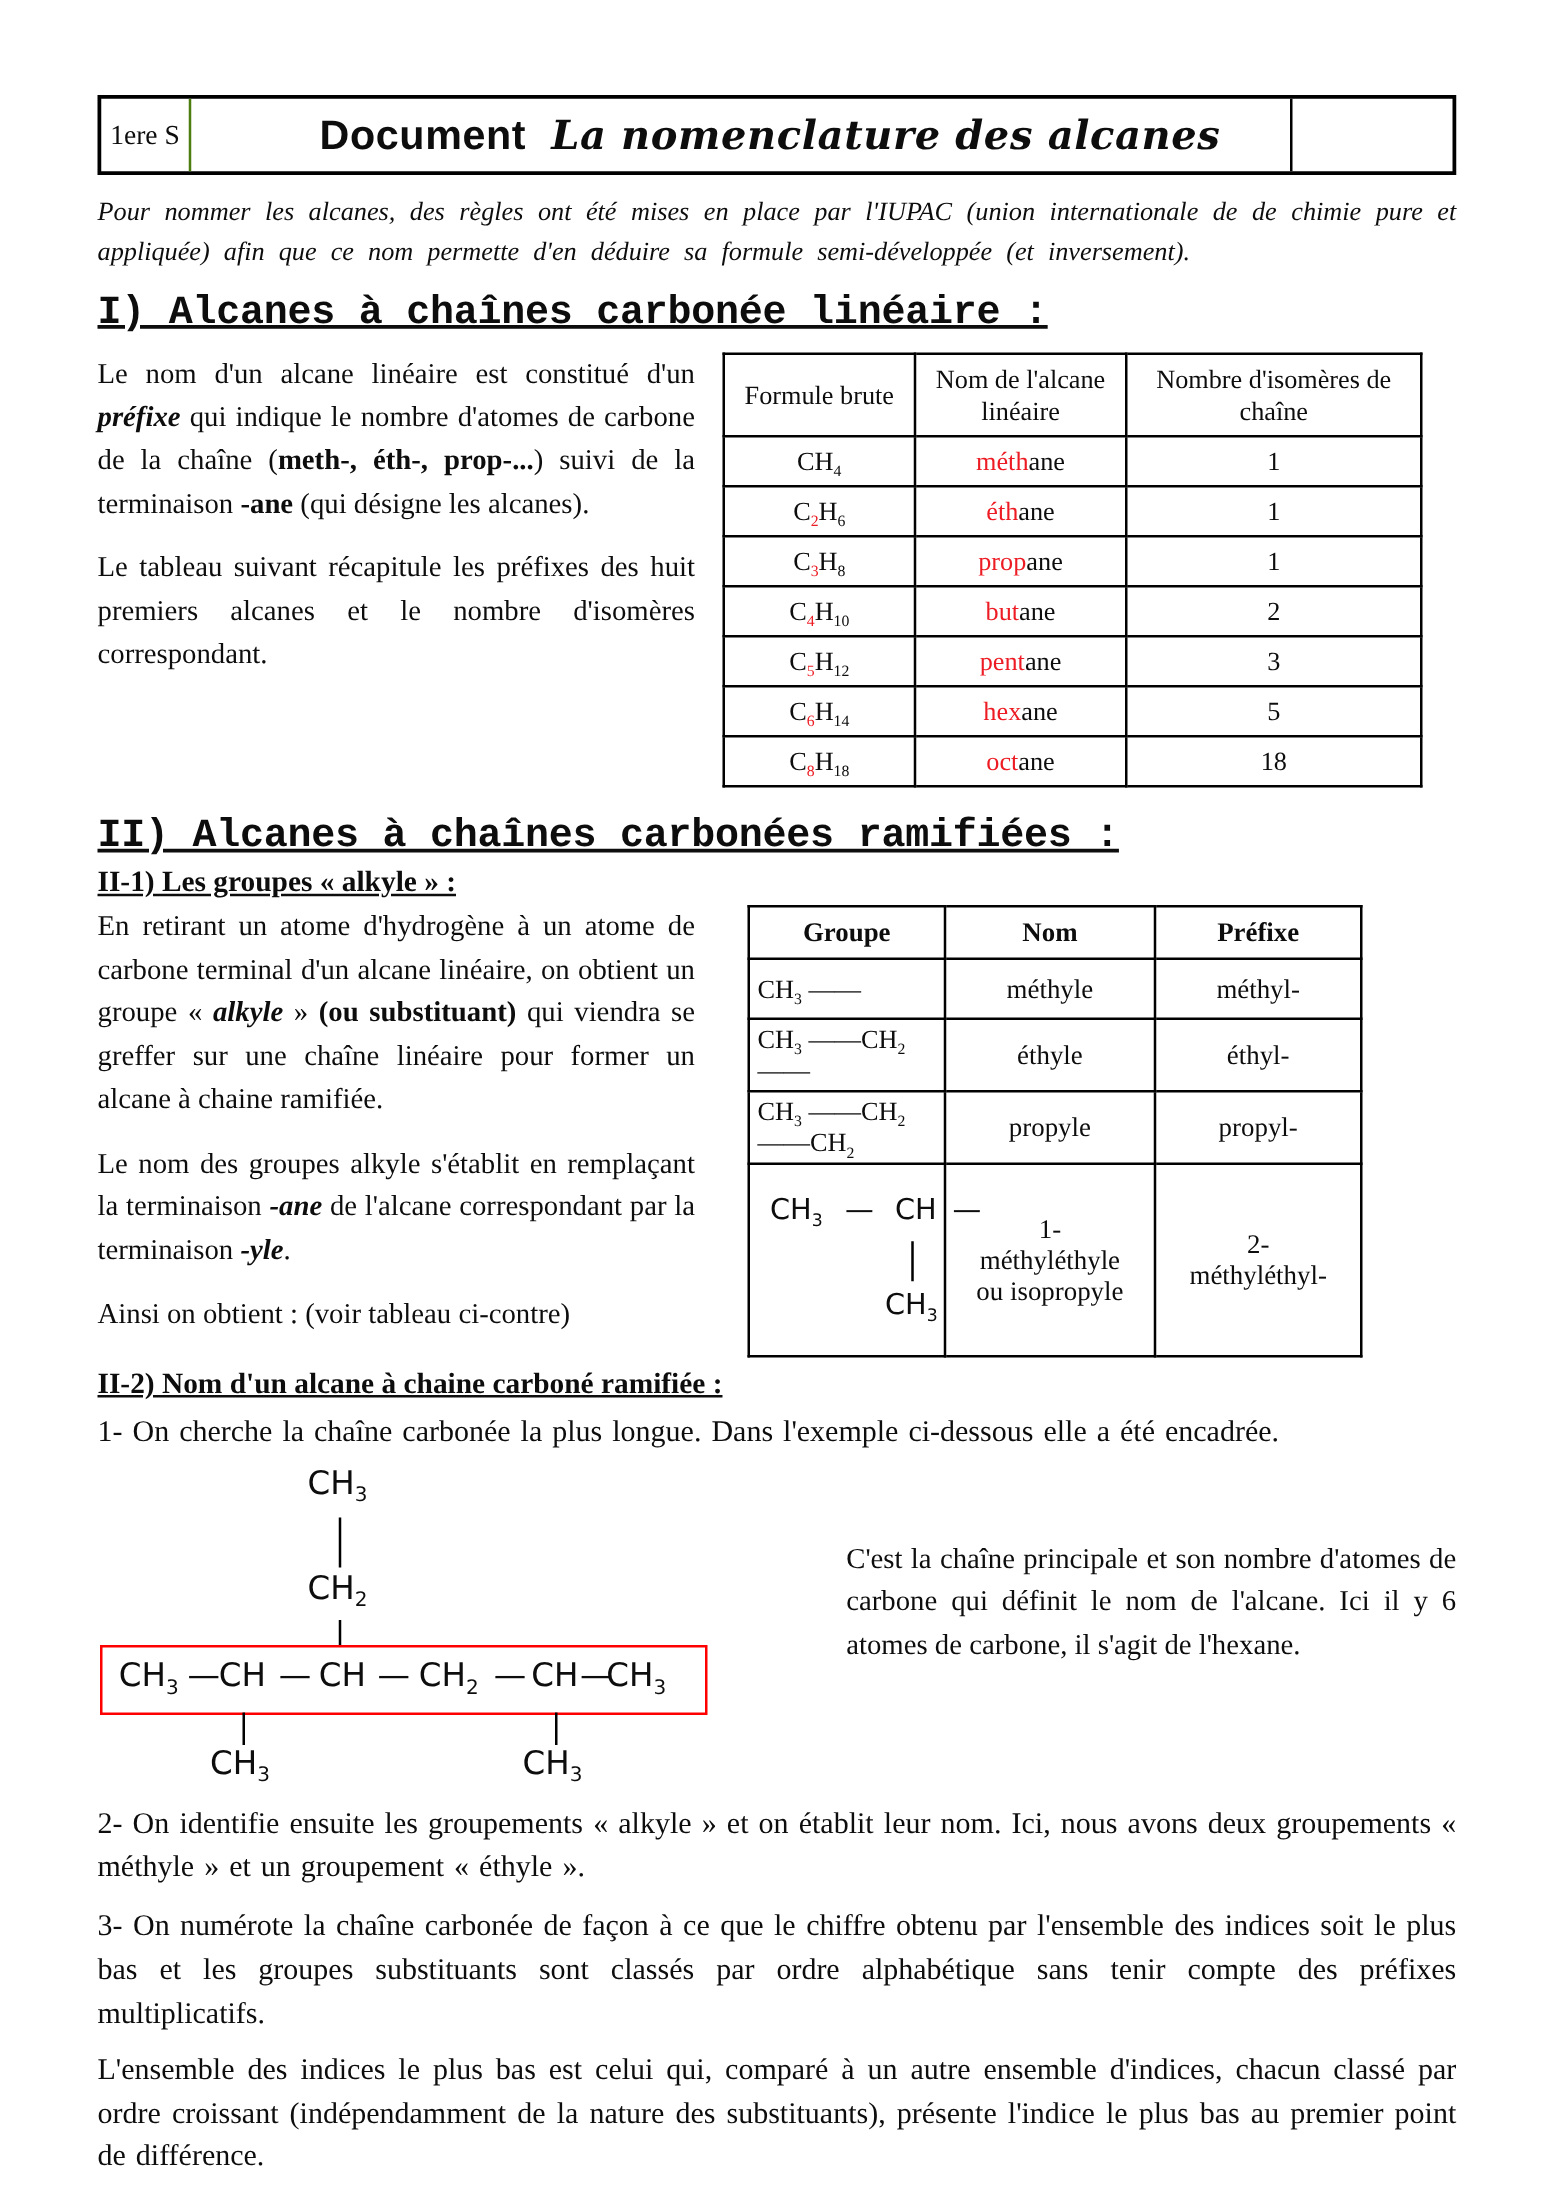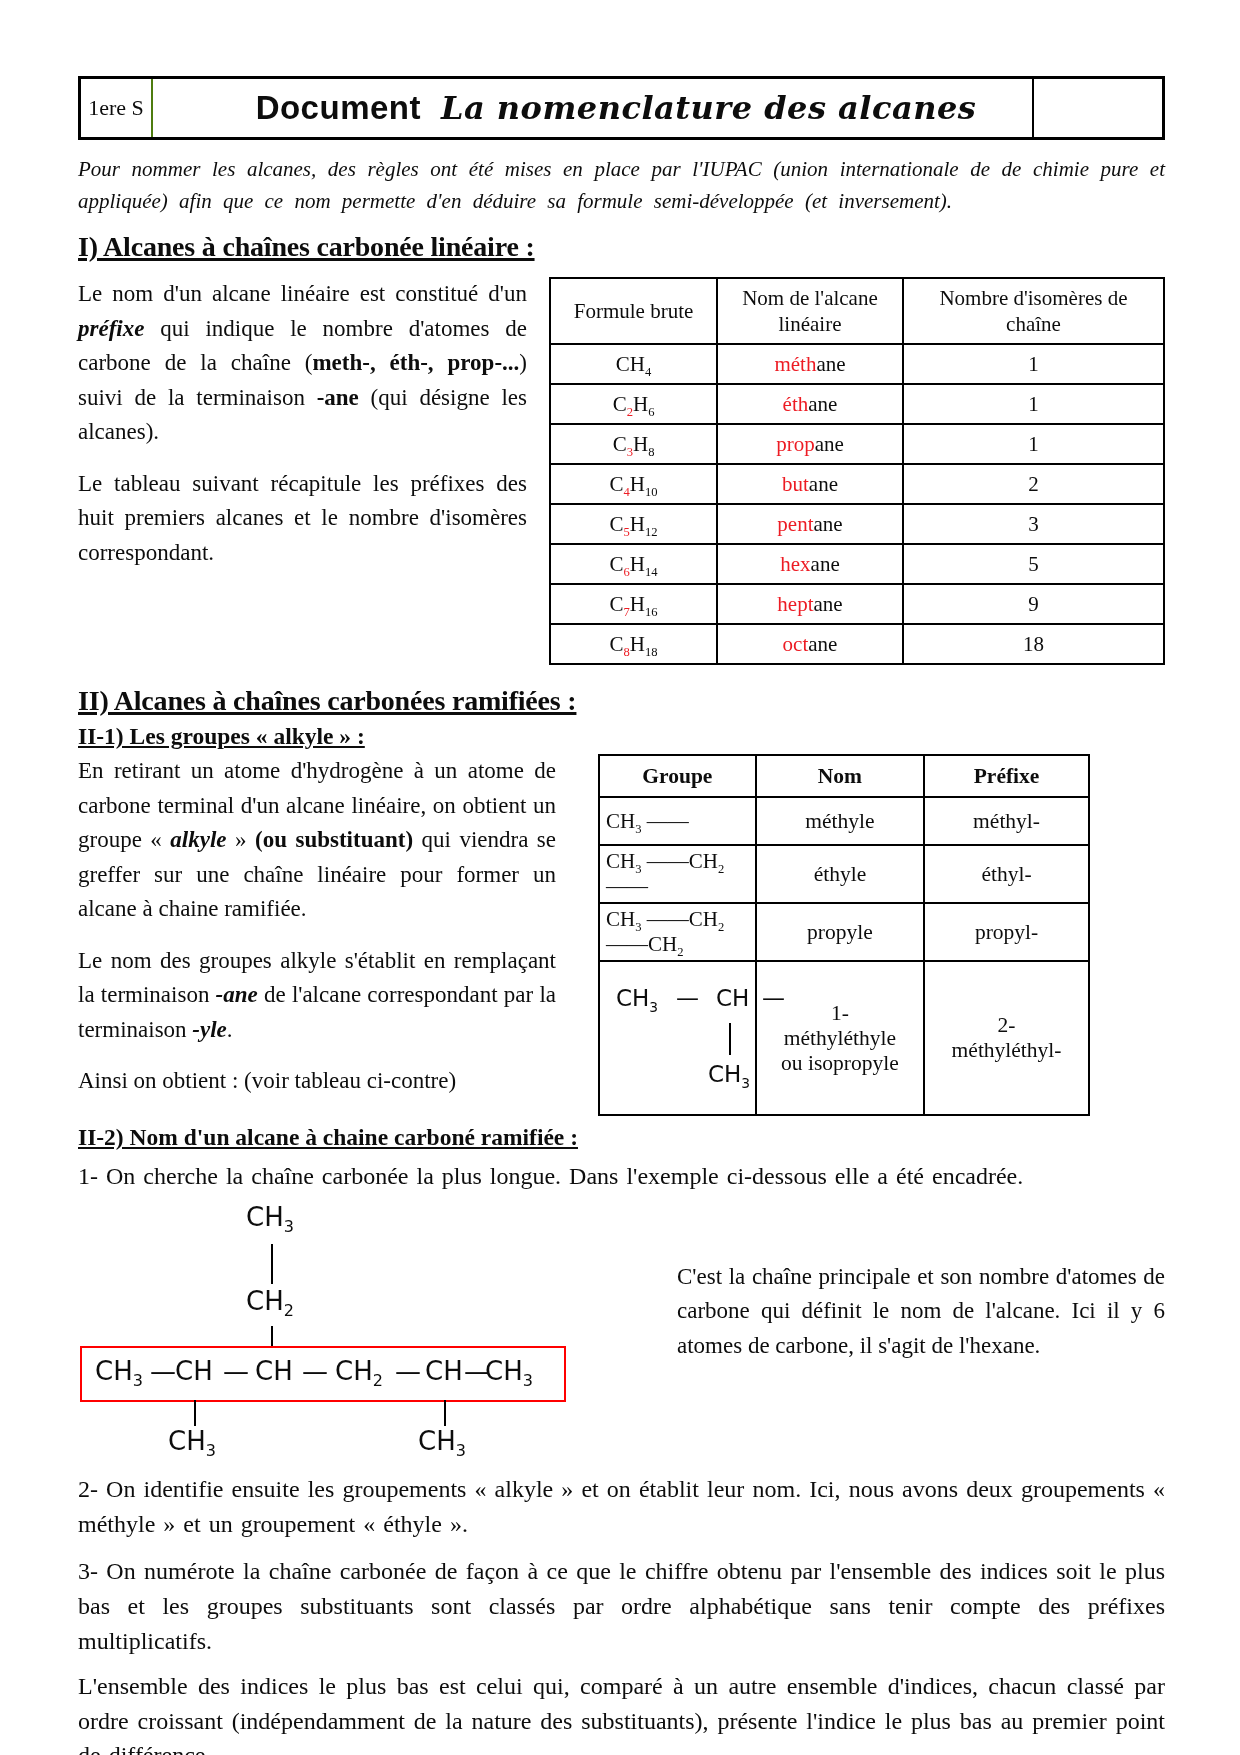--- a/index.html
+++ b/index.html
@@ -9,34 +9,34 @@
   
   .hdr{display:flex;border:3px solid #000;height:58px;align-items:stretch;margin-bottom:14px;}
   .hdr-class{width:70px;border-right:2px solid #4d7c0f;display:flex;align-items:center;justify-content:center;font-size:22px;}
   .hdr-title{flex:1;border-right:2px solid #000;display:flex;align-items:center;justify-content:center;gap:20px;padding-left:47px;}
   .hdr-empty{width:128px;}
   .doc-label{font-family:"Liberation Sans",sans-serif;font-weight:900;font-size:33px;letter-spacing:.5px;}
   .doc-title{font-family:"DejaVu Serif",serif;font-style:italic;font-weight:bold;font-size:32px;letter-spacing:.5px;}
 
   .intro{font-style:italic;font-size:21px;line-height:1.5;text-align:justify;word-spacing:6px;margin:0 0 14px 0;}
 
-  .sec-head{font-family:Liberation Serif, serif;font-weight:900;font-size:28px;letter-spacing:-.2px;
+  .sec-head{font-family:Liberation Mono, monospace;font-weight:900;font-size:32px;letter-spacing:-.2px;
             text-decoration:underline;text-decoration-thickness:2.5px;margin:10px 0 14px 0;}
   .sub-head{font-weight:bold;font-size:23.5px;text-decoration:underline;margin:0 0 4px 0;}
 
   .two-col{display:flex;align-items:flex-start;}
   .col-left{width:478px;font-size:23px;line-height:1.5;text-align:justify;}
   .col-left p{margin:0 0 17px 0;}
   .col-right{flex:1;padding-left:22px;}
 
   .bd{font-weight:bold;} .it{font-style:italic;} .red{color:#ed1c24;}
   sub{font-size:60%;line-height:0;}
 
   table{border-collapse:collapse;background:#fff;}
-  .t1{width:616px;font-size:21px;}
+  .t1{width:560px;font-size:21px;}
   .t1 th,.t1 td{border:2px solid #000;text-align:center;padding:2px 6px;}
   .t1 th{font-weight:normal;font-size:21px;line-height:1.25;height:60px;}
   .t1 td{height:34px;}
   .t1 .c-form{width:146px;} .t1 .c-name{width:164px;} .t1 .c-iso{width:236px;}
 
   .t2{width:492px;margin-left:20px;font-size:21.5px;}
   .t2 th,.t2 td{border:2px solid #000;text-align:center;padding:3px 22px;}
   .t2 th{font-weight:bold;height:34px;}
   .t2 td{height:40px;}
   .t2 .c-grp{width:206px;} .t2 .c-nom{width:146px;} .t2 .c-pre{width:140px;}
@@ -111,25 +111,20 @@
             </tr>
             <tr>
               <td><span>C</span><sub class="red">5</sub><span>H</span><sub>12</sub></td>
               <td><span class="red">pent</span><span>ane</span></td>
               <td>3</td>
             </tr>
             <tr>
               <td><span>C</span><sub class="red">6</sub><span>H</span><sub>14</sub></td>
               <td><span class="red">hex</span><span>ane</span></td>
               <td>5</td>
-            </tr>
-            <tr>
-              <td><span>C</span><sub class="red">7</sub><span>H</span><sub>16</sub></td>
-              <td><span class="red">hept</span><span>ane</span></td>
-              <td>9</td>
             </tr>
             <tr>
               <td><span>C</span><sub class="red">8</sub><span>H</span><sub>18</sub></td>
               <td><span class="red">oct</span><span>ane</span></td>
               <td>18</td>
             </tr>
           </tbody>
       </table>
     </div>
   </div>

